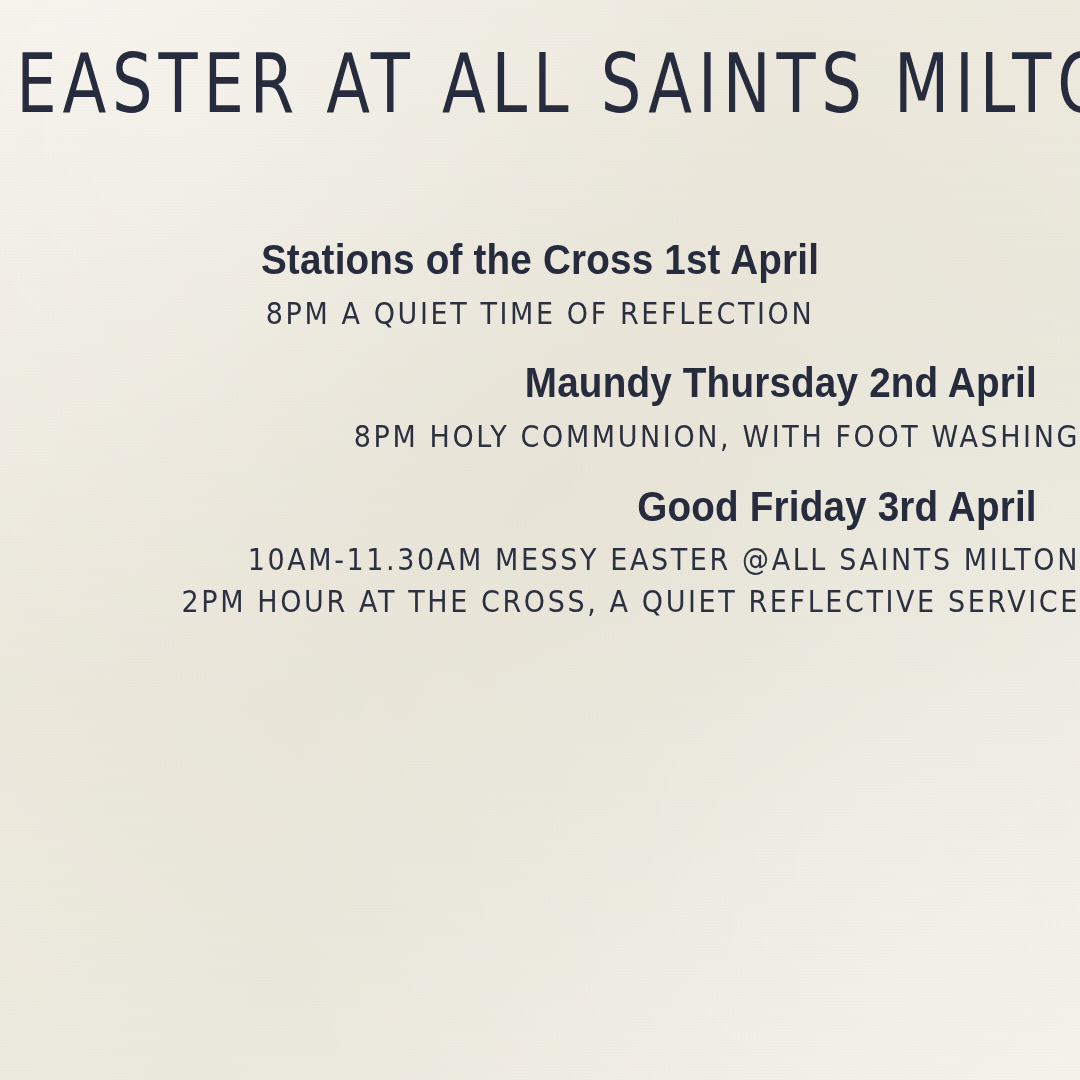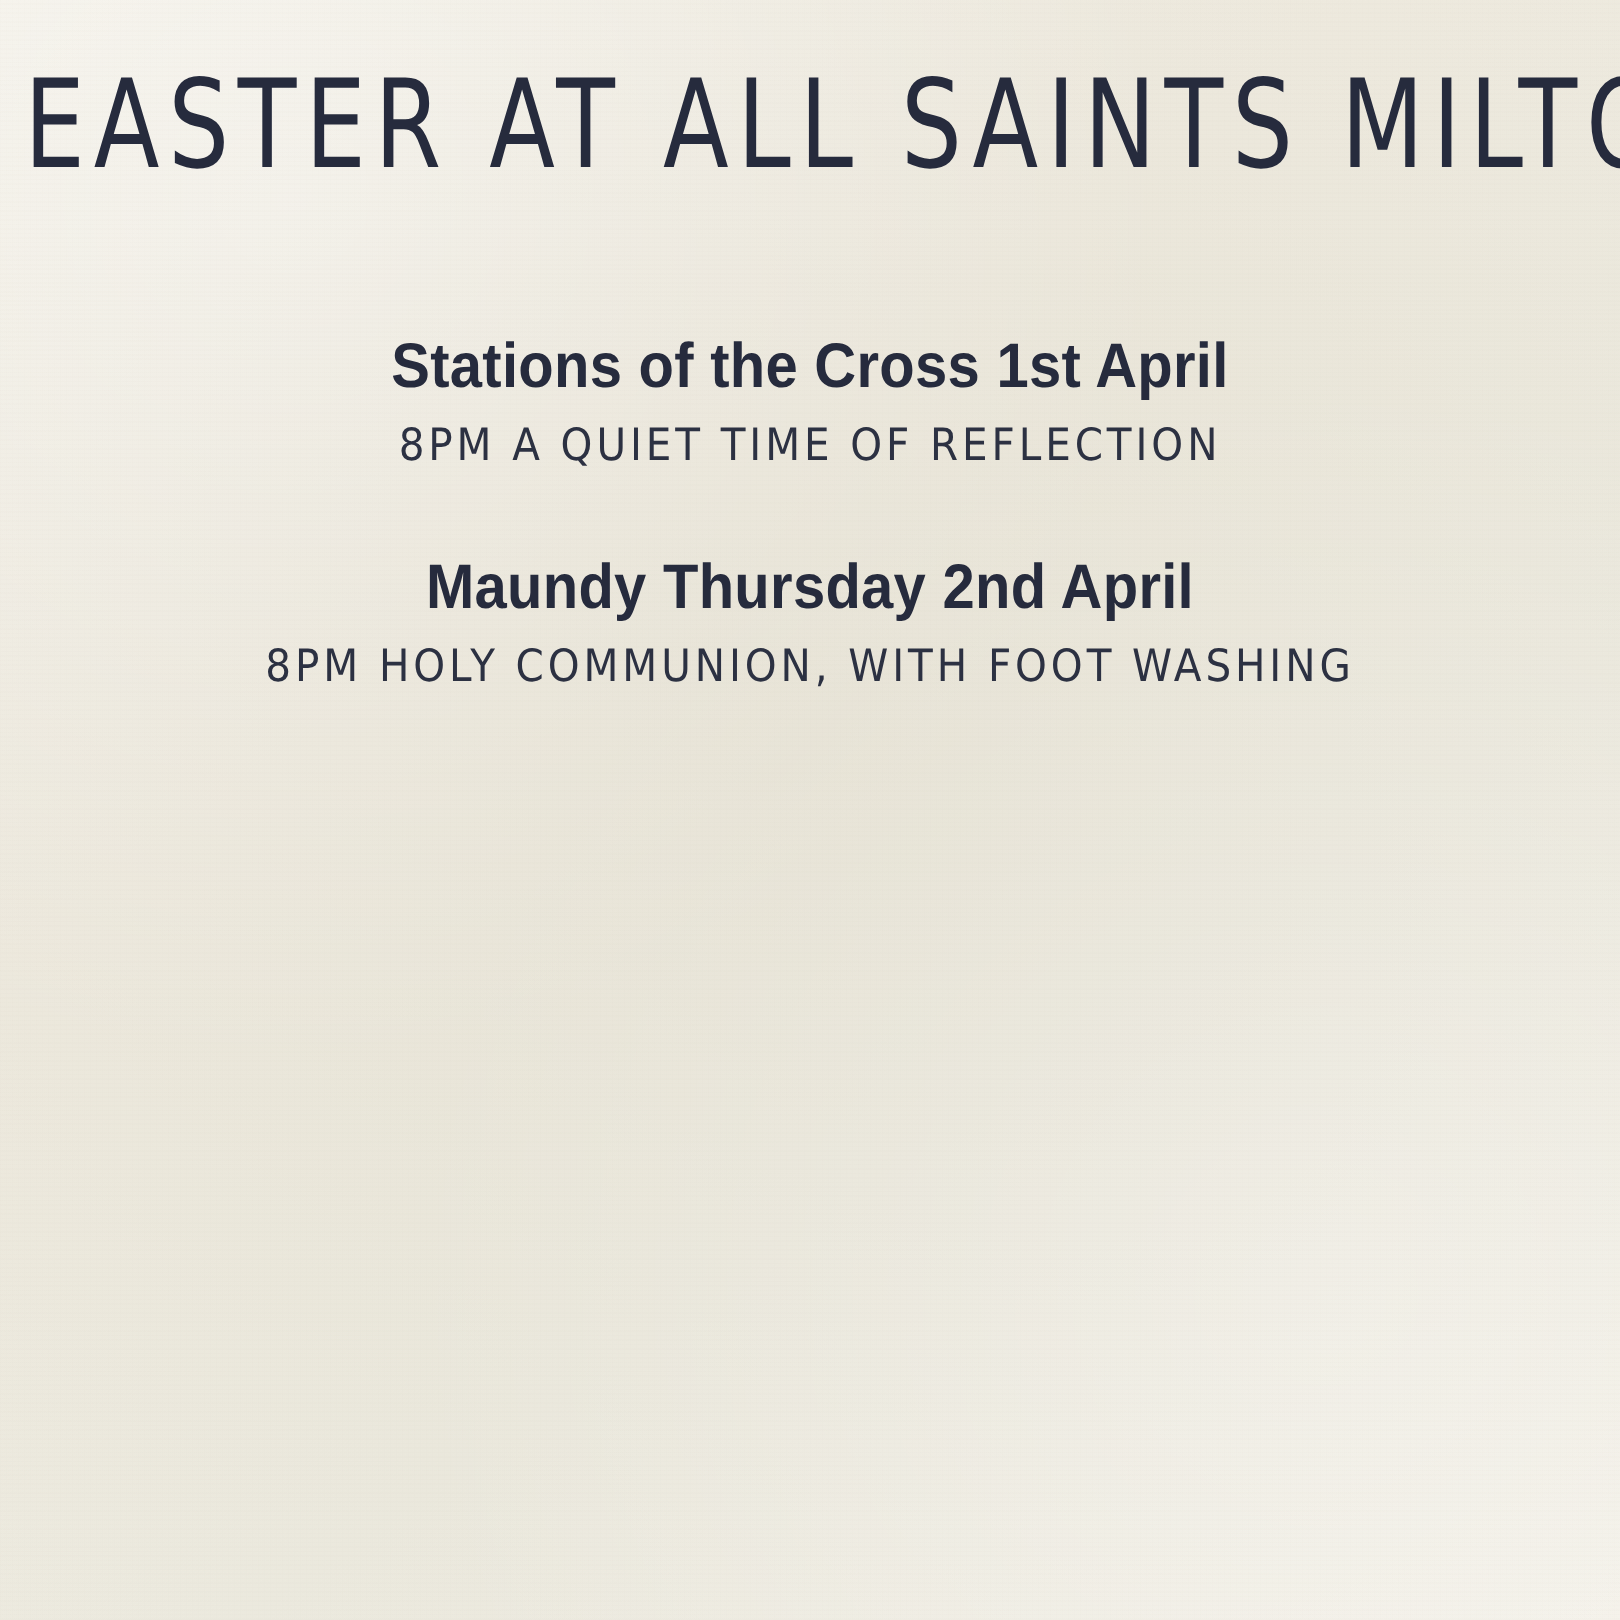--- a/index.html
+++ b/index.html
@@ -47,26 +47,26 @@
     font-size: 66px;
     font-weight: 400;
     letter-spacing: 6px;
     transform: scaleY(1.24) scaleX(0.97);
     transform-origin: 50% 0;
     white-space: nowrap;
   }
 
   .events {
     position: absolute;
-    top: 142px;
+    top: 158px;
     left: 0;
     width: 1080px;
   }
   .event { text-align: center; }
-  .event + .event { margin-top: 48px; }
+  .event + .event { margin-top: 24px; text-align: right; }
   .event-heading {
     color: #262b3d;
     font-family: "Liberation Sans", sans-serif;
     font-weight: bold;
     font-size: 42px;
     letter-spacing: 0.2px;
     transform: scaleX(0.92);
     line-height: 1.18;
     white-space: nowrap;
   }
@@ -94,17 +94,22 @@
     <div class="event">
       <div class="event-heading">Stations of the Cross 1st April</div>
       <div class="event-line l1">8PM A QUIET TIME OF REFLECTION</div>
     </div>
 
     <div class="event">
       <div class="event-heading">Maundy Thursday 2nd April</div>
       <div class="event-line l1">8PM  HOLY COMMUNION, WITH FOOT WASHING</div>
     </div>
 
+    <div class="event">
+      <div class="event-heading">Good Friday 3rd April</div>
+      <div class="event-line l1">10AM-11.30AM  MESSY EASTER @ALL SAINTS MILTON</div>
+      <div class="event-line">2PM  HOUR AT THE CROSS, A QUIET REFLECTIVE SERVICE</div>
+    </div>
 
 
   </div>
 
 </div>
 
 </body></html>

